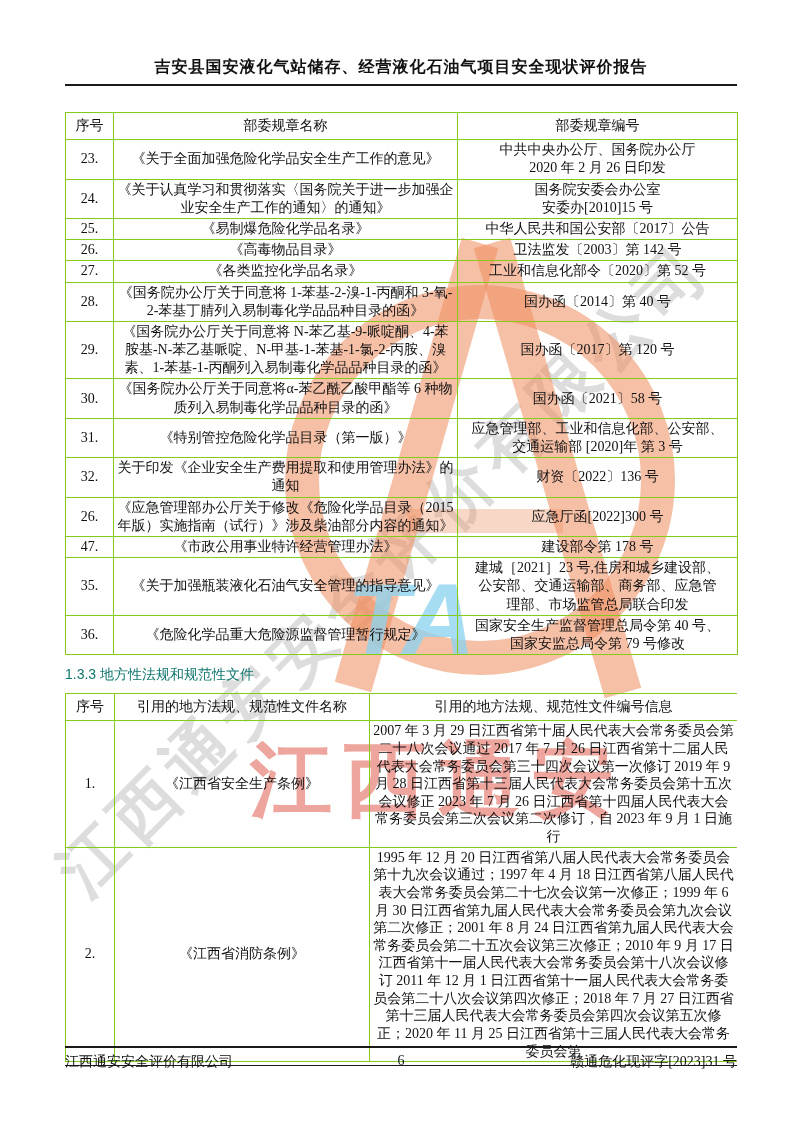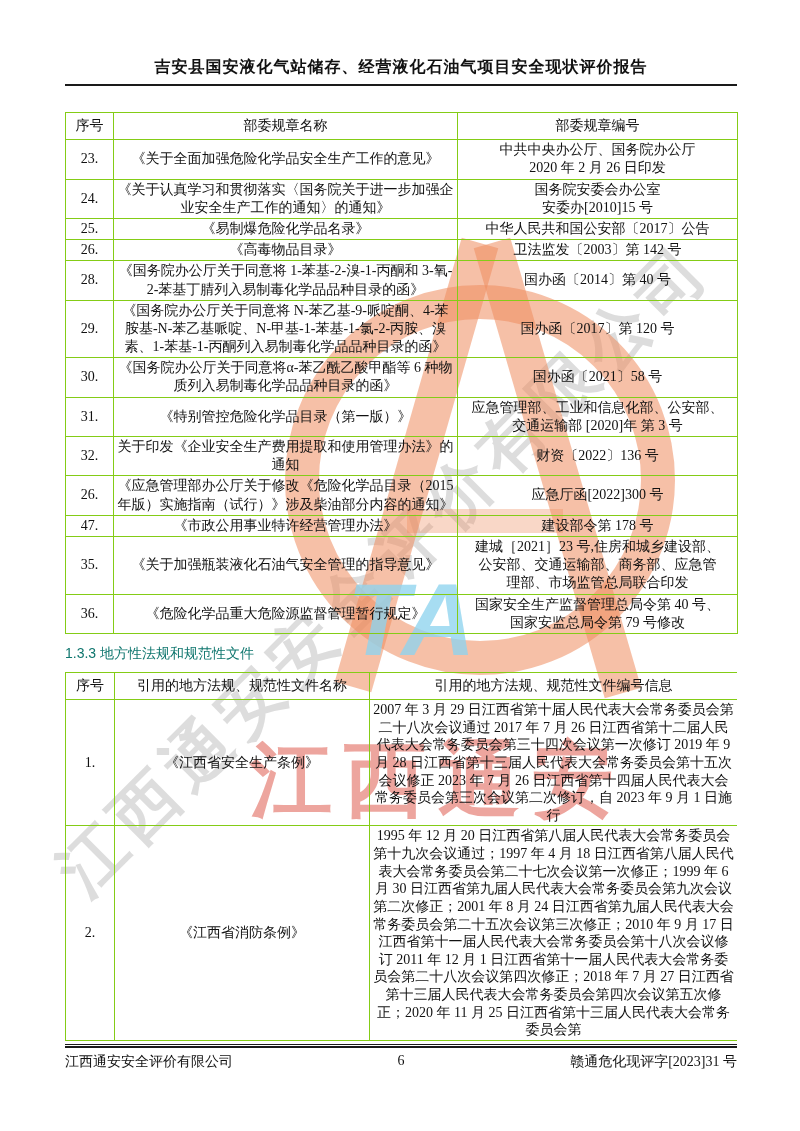--- a/index.html
+++ b/index.html
@@ -112,20 +112,25 @@
             <td>25.</td>
             <td>《易制爆危险化学品名录》</td>
             <td class="pre">中华人民共和国公安部〔2017〕公告</td>
           </tr>
         <tr>
             <td>26.</td>
             <td>《高毒物品目录》</td>
             <td class="pre">卫法监发〔2003〕第 142 号</td>
           </tr>
         <tr>
+            <td>27.</td>
+            <td>《各类监控化学品名录》</td>
+            <td class="pre">工业和信息化部令〔2020〕第 52 号</td>
+          </tr>
+        <tr>
             <td>28.</td>
             <td>《国务院办公厅关于同意将 1-苯基-2-溴-1-丙酮和 3-氧-2-苯基丁腈列入易制毒化学品品种目录的函》</td>
             <td class="pre">国办函〔2014〕第 40 号</td>
           </tr>
         <tr>
             <td>29.</td>
             <td>《国务院办公厅关于同意将 N-苯乙基-9-哌啶酮、4-苯胺基-N-苯乙基哌啶、N-甲基-1-苯基-1-氯-2-丙胺、溴素、1-苯基-1-丙酮列入易制毒化学品品种目录的函》</td>
             <td class="pre">国办函〔2017〕第 120 号</td>
           </tr>
         <tr>

